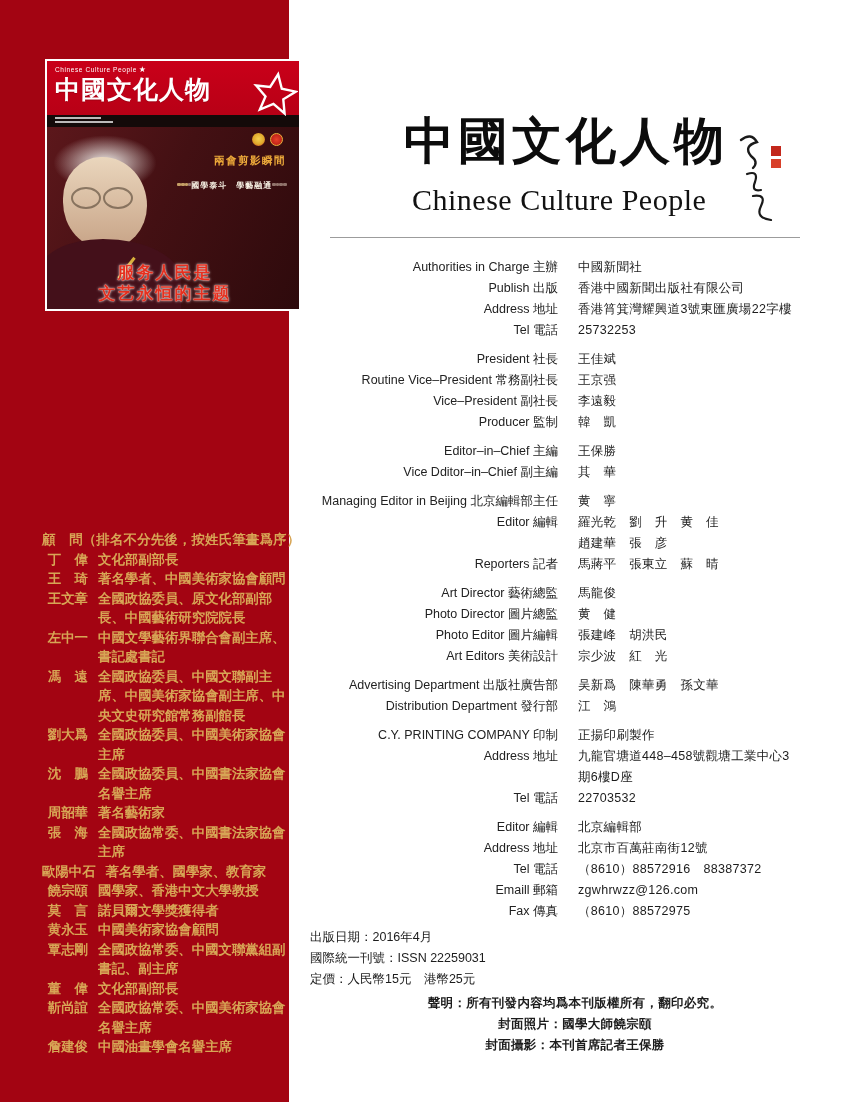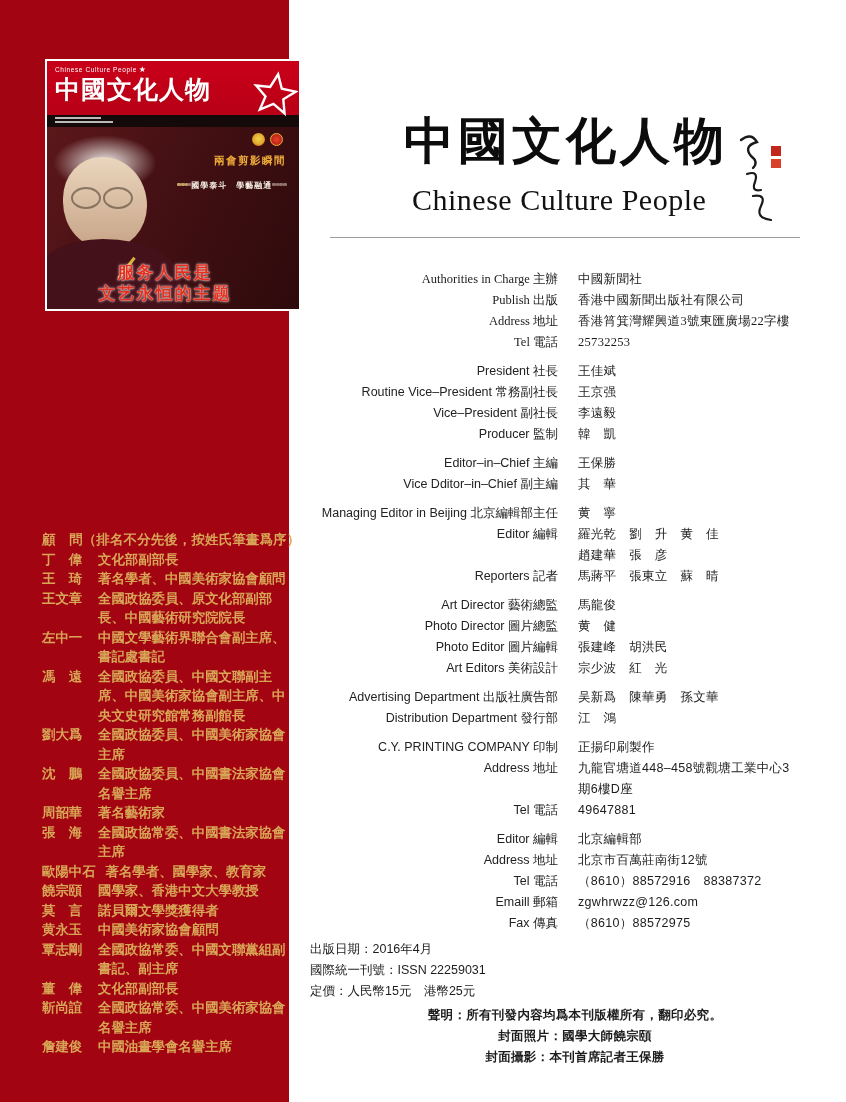--- a/index.html
+++ b/index.html
@@ -44,35 +44,35 @@
   .cover-feature{font-size:8px;font-weight:bold;color:#f5efe2;letter-spacing:1px;margin-top:7px;white-space:nowrap;}
   .cover-slogan{position:absolute;left:0;right:16px;bottom:5px;text-align:center;
      font-size:17px;line-height:21px;font-weight:800;color:#e5301f;letter-spacing:2px;
      text-shadow:0 0 3px rgba(255,255,255,.85),0 0 1px rgba(255,255,255,.9);white-space:nowrap;}
 
   
   .advisors{position:absolute;left:42px;top:518px;width:248px;color:#d7a555;
             font-size:13.4px;line-height:19.5px;font-weight:600;}
   .adv-header{white-space:nowrap;letter-spacing:.2px;margin-top:12px;}
   .adv-row{display:flex;}
-  .adv-row .nm{min-width:46px;white-space:nowrap;margin-right:10px;}
+  .adv-row .nm{min-width:46px;white-space:nowrap;margin-right:10px;text-align:right;}
   .adv-row .ds{flex:1;}
 
   
   .title-zh{position:absolute;left:404px;top:108px;font-size:50px;font-weight:900;color:#0c0c0c;
             letter-spacing:4px;white-space:nowrap;font-family:"Liberation Sans",sans-serif;}
   .title-en{position:absolute;left:412px;top:183px;font-size:30px;color:#111111;
             font-family:"Liberation Serif",serif;letter-spacing:.5px;white-space:nowrap;}
   .signature{position:absolute;left:733px;top:126px;}
   .rule{position:absolute;left:330px;top:237px;width:470px;height:1px;background:#9c9c9c;}
 
   
   .credits-box{position:absolute;left:310px;top:257px;width:530px;font-size:12.5px;color:#1c1c1c;}
   .csec{margin-top:8px;}
-  .csec:first-child{margin-top:12px;font-family:Liberation Serif, serif;}
+  .csec:first-child{margin-top:0;}
   .crow{display:flex;line-height:21px;}
   .crow .lbl{width:248px;text-align:right;white-space:nowrap;color:#222222;}
   .crow .val{margin-left:20px;flex:1;white-space:nowrap;letter-spacing:.3px;}
   .footer{margin-top:5px;text-align:left;}
   .fline{line-height:21px;}
   .footer-bold{margin-top:3px;text-align:center;font-weight:bold;}
   .fbline{line-height:21px;letter-spacing:.3px;}
 </style>
 </head>
 <body>
@@ -311,21 +311,21 @@
         <div class="crow">
           <span class="lbl">Address 地址</span>
           <span class="val">九龍官塘道448–458號觀塘工業中心3</span>
         </div>
         <div class="crow">
           <span class="lbl"></span>
           <span class="val">期6樓D座</span>
         </div>
         <div class="crow">
           <span class="lbl">Tel 電話</span>
-          <span class="val">49647881</span>
+          <span class="val">22703532</span>
         </div>
       </div>
       <div class="csec">
         <div class="crow">
           <span class="lbl">Editor 編輯</span>
           <span class="val">北京編輯部</span>
         </div>
         <div class="crow">
           <span class="lbl">Address 地址</span>
           <span class="val">北京市百萬莊南街12號</span>

